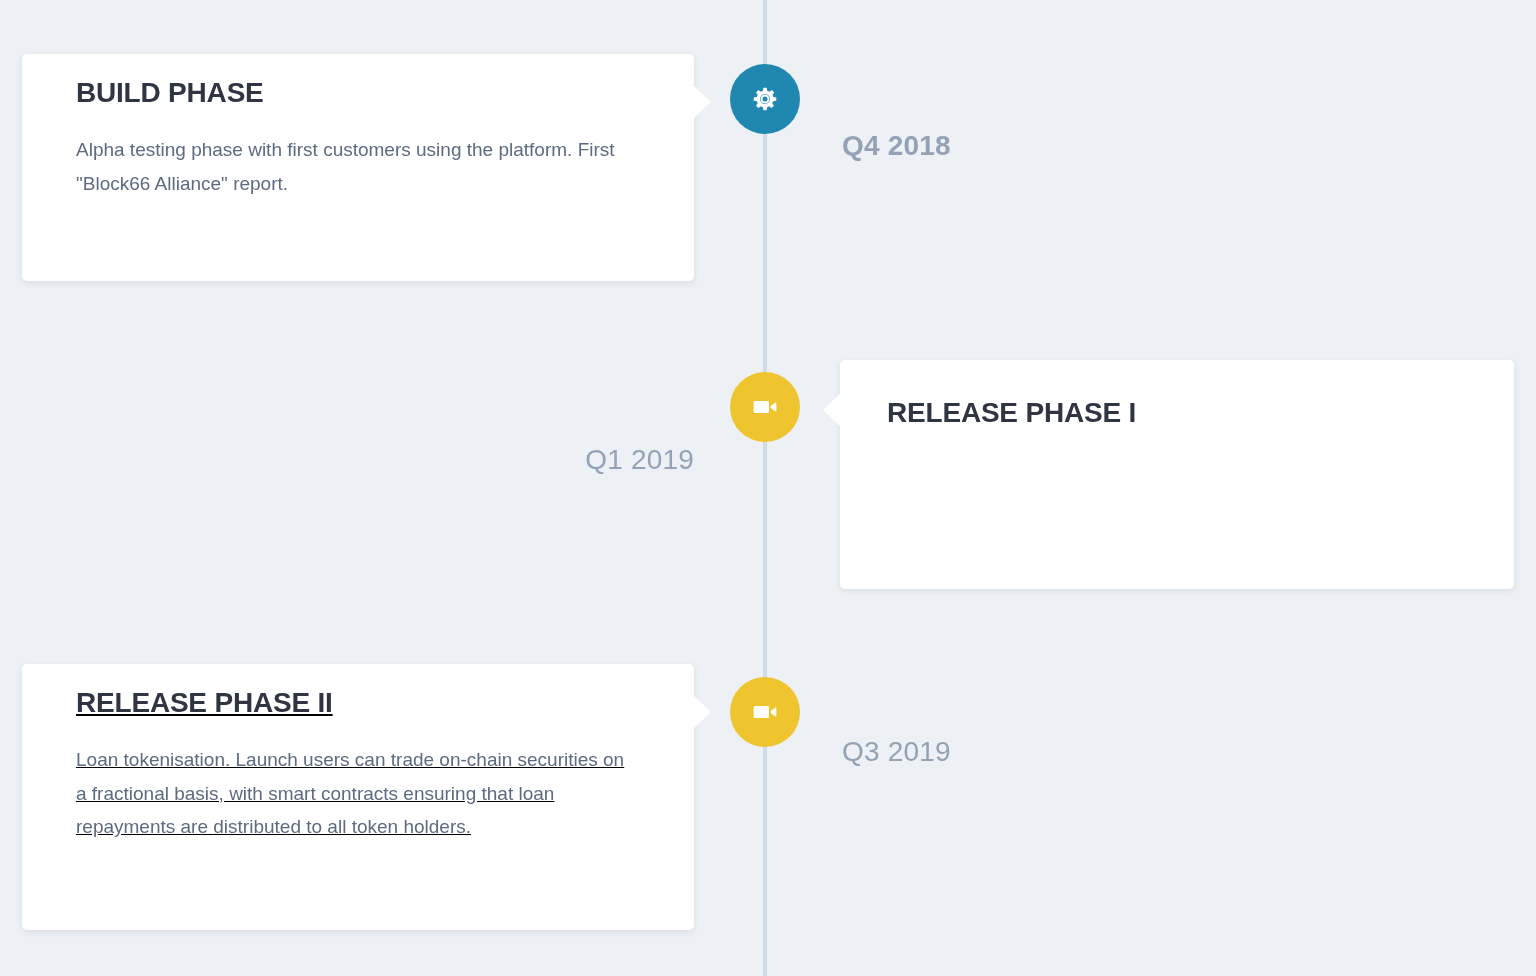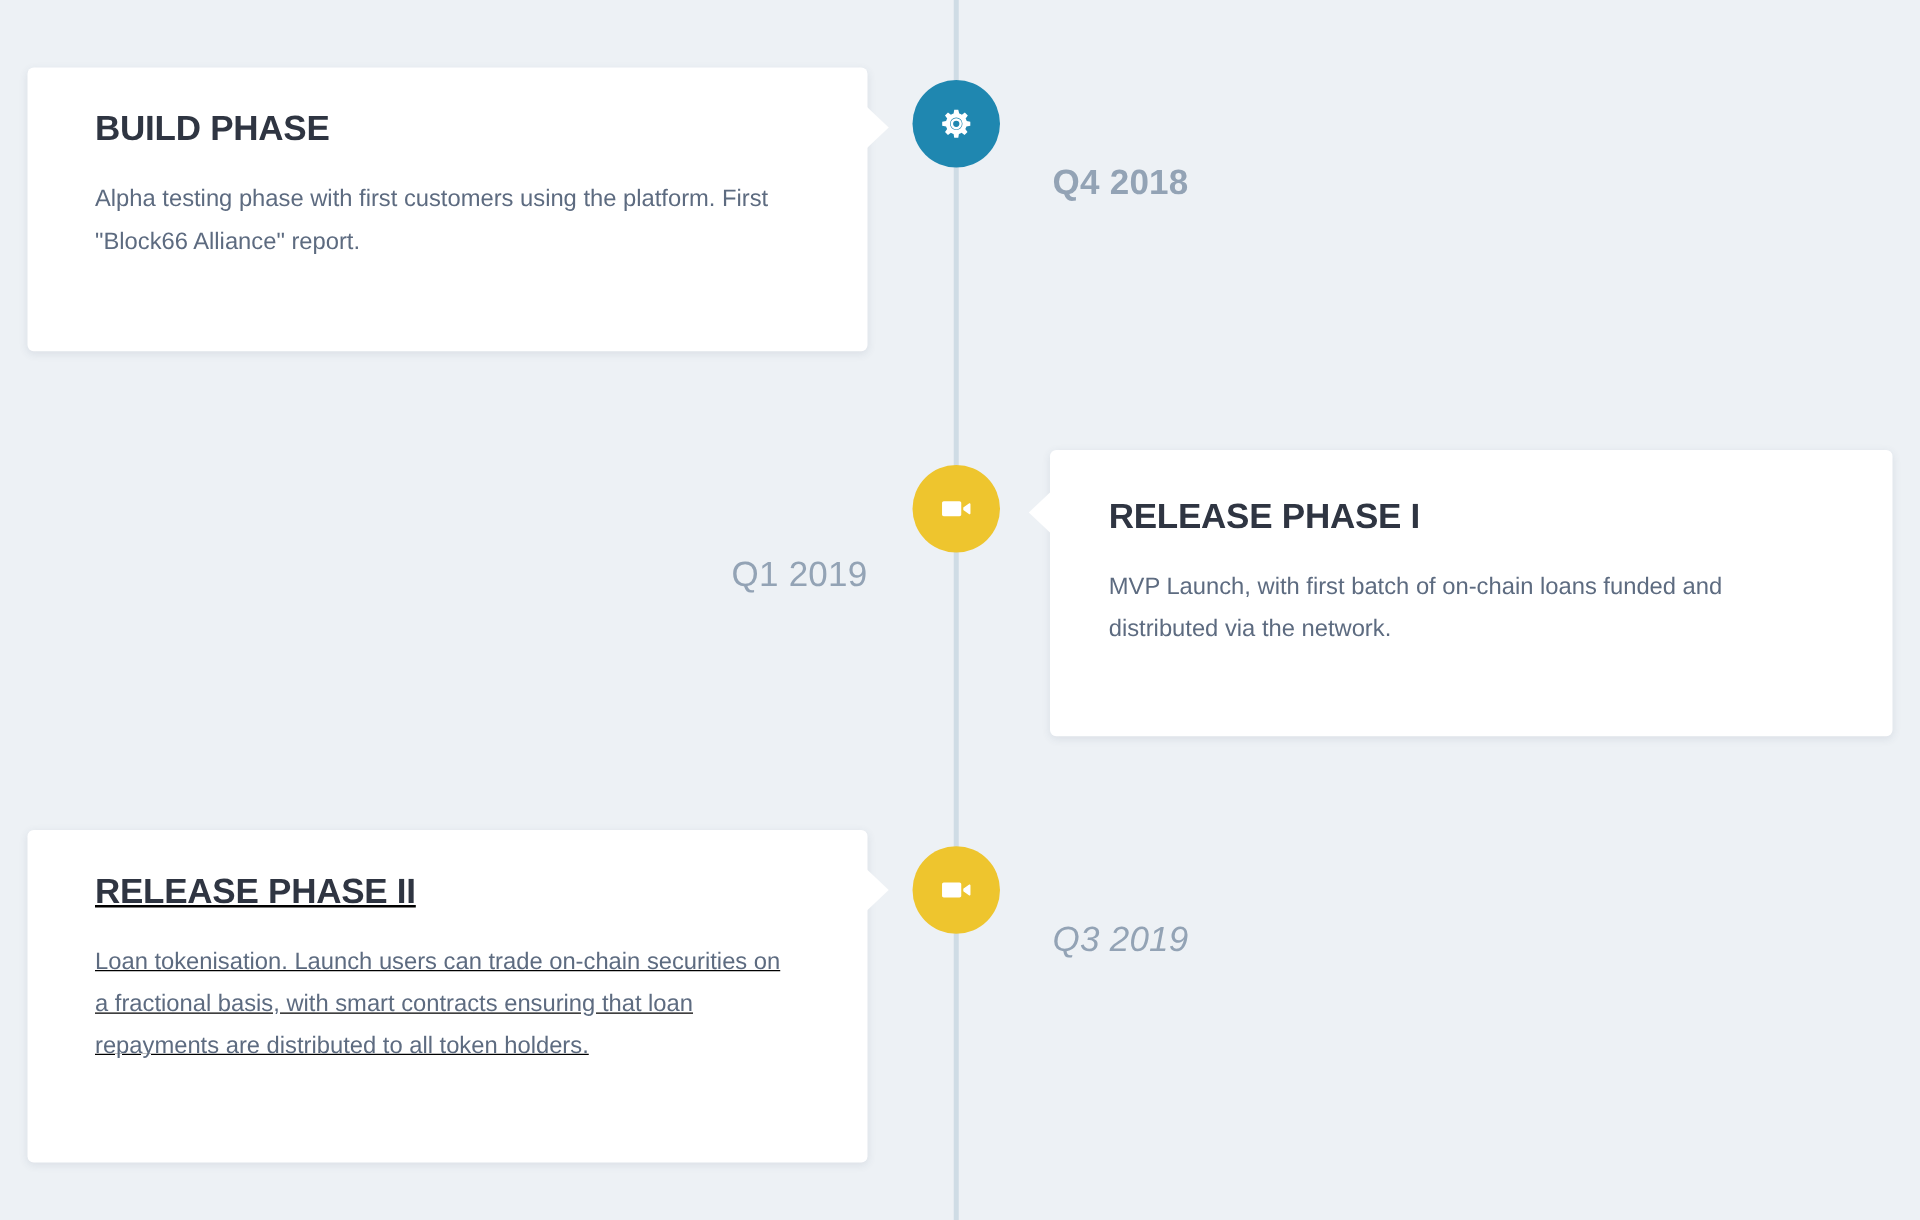--- a/index.html
+++ b/index.html
@@ -59,21 +59,21 @@
 
   
   .card {
     position: absolute;
     background: #ffffff;
     border-radius: 5px;
     box-shadow: 0 2px 7px rgba(47, 66, 94, 0.10);
     box-sizing: border-box;
     z-index: 2;
   }
-  .card.left  { left: 22px;  width: 672px; padding: 34px 46px 34px 32px; }
+  .card.left  { left: 22px;  width: 672px; padding: 24px 46px 34px 32px; }
   .card.right { left: 840px; width: 674px; padding: 38px 32px 34px 32px; }
 
   .entry-1 .card { min-height: 227px; }
   .entry-2 .card { min-height: 229px; padding-left: 23px; }
   .entry-3 .card { min-height: 266px; text-decoration: underline; }
 
   
   .card .notch {
     position: absolute;
     width: 0;
@@ -121,21 +121,21 @@
     position: absolute;
     font-size: 28px;
     color: #93a3b5;
     letter-spacing: 0.2px;
     white-space: nowrap;
   }
   .date.on-right { left: 842px; text-align: left; }
   .date.on-left  { left: 0; width: 694px; text-align: right; }
   .entry-1 .date { top: 76px; font-weight: bold; }
   .entry-2 .date { top: 84px; }
-  .entry-3 .date { top: 72px; font-style: italic; }
+  .entry-3 .date { top: 72px; }
 </style>
 </head>
 <body>
 
 <div id="timeline">
 
   <div class="axis-line"></div>
 
   <div class="entry entry-1">
 
@@ -166,21 +166,20 @@
         <svg width="30" height="30" viewBox="0 0 24 24" aria-hidden="true">
           <path fill="#ffffff" d="M4 7.2h10.1c.6 0 1.1.5 1.1 1.1v7.4c0 .6-.5 1.1-1.1 1.1H4c-.6 0-1.1-.5-1.1-1.1V8.3c0-.6.5-1.1 1.1-1.1z"></path>
           <path fill="#ffffff" d="M16.5 11.2l3.6-2.6c.4-.3 1 0 1 .5v5.8c0 .5-.6.8-1 .5l-3.6-2.6v-1.6z"></path>
         </svg>
       </span>
     </div>
 
     <div class="card right">
       <div class="notch"></div>
       <h2 class="card-title">RELEASE PHASE I</h2>
-      <p class="card-body">MVP Launch, with first batch of on-chain loans funded and distributed via the network.</p>
     </div>
   </div>
 
   <div class="entry entry-3">
 
     <div class="card left">
       <div class="notch"></div>
       <h2 class="card-title">RELEASE PHASE II</h2>
       <p class="card-body">Loan tokenisation. Launch users can trade on-chain securities on a fractional basis, with smart contracts ensuring that loan repayments are distributed to all token holders.</p>
     </div>

